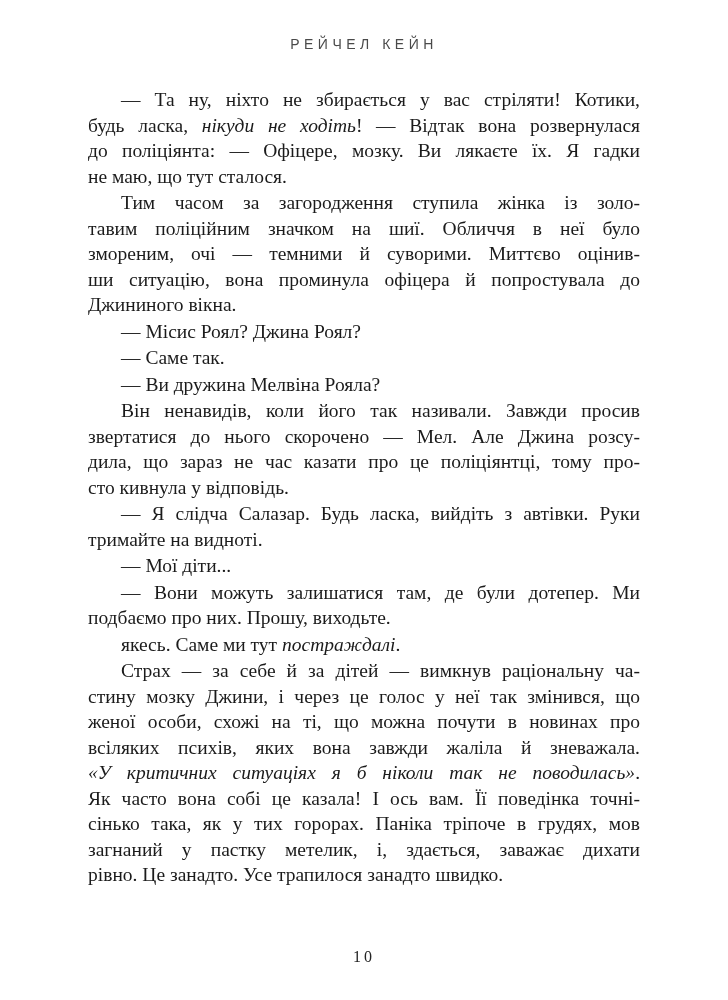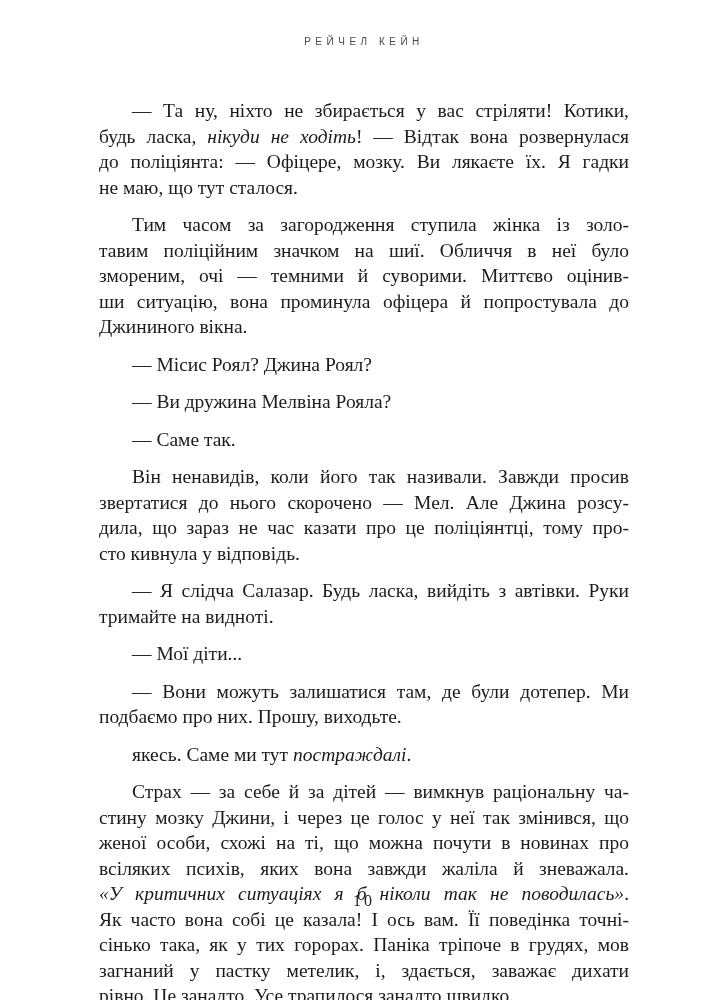--- a/index.html
+++ b/index.html
@@ -16,55 +16,55 @@
     font-family: "Liberation Serif", "DejaVu Serif", serif;
     color: #1b1b1b;
   }
   .running-header {
     position: absolute;
     top: 36px;
     left: 0;
     width: 100%;
     text-align: center;
     font-family: "Liberation Sans", "DejaVu Sans", sans-serif;
-    font-size: 10px;
+    font-size: 14px;
     font-weight: 400;
     letter-spacing: 4.5px;
     color: #4a4a4a;
   }
   .text-block {
     position: absolute;
     left: 87px;
     top: 86px;
     width: 554px;
     font-size: 19.5px;
   }
   .para {
-    margin: 12px;
+    margin: 1px;
     padding: 0;
   }
   .line {
     display: block;
     line-height: 25.5px;
     text-align: justify;
     text-align-last: justify;
     white-space: normal;
   }
   .line.last {
     text-align-last: left;
   }
   .para .line:first-child {
     text-indent: 33px;
   }
   .line i {
     font-style: italic;
   }
   .page-number {
     position: absolute;
-    top: 892px;
+    top: 948px;
     left: 0;
     width: 100%;
     text-align: center;
     font-family: "Liberation Serif", "DejaVu Serif", serif;
     font-size: 16px;
     letter-spacing: 3px;
     color: #242424;
   }
 </style>
 </head>
@@ -84,24 +84,24 @@
         <span class="line">Тим часом за загородження ступила жінка із золо-</span>
         <span class="line">тавим поліційним значком на шиї. Обличчя в неї було</span>
         <span class="line">змореним, очі — темними й суворими. Миттєво оцінив-</span>
         <span class="line">ши ситуацію, вона проминула офіцера й попростувала до</span>
         <span class="line last">Джининого вікна.</span>
       </p>
       <p class="para">
         <span class="line last">— Місис Роял? Джина Роял?</span>
       </p>
       <p class="para">
-        <span class="line last">— Ви дружина Мелвіна Рояла?</span>
+        <span class="line last">— Саме так.</span>
       </p>
       <p class="para">
-        <span class="line last">— Саме так.</span>
+        <span class="line last">— Ви дружина Мелвіна Рояла?</span>
       </p>
       <p class="para">
         <span class="line">Він ненавидів, коли його так називали. Завжди просив</span>
         <span class="line">звертатися до нього скорочено — Мел. Але Джина розсу-</span>
         <span class="line">дила, що зараз не час казати про це поліціянтці, тому про-</span>
         <span class="line last">сто кивнула у відповідь.</span>
       </p>
       <p class="para">
         <span class="line">— Я слідча Салазар. Будь ласка, вийдіть з автівки. Руки</span>
         <span class="line last">тримайте на видноті.</span>

